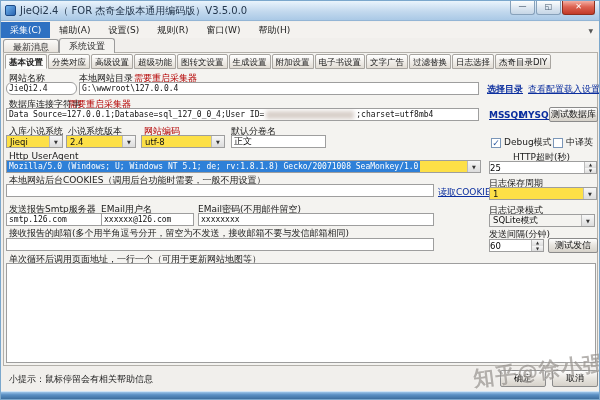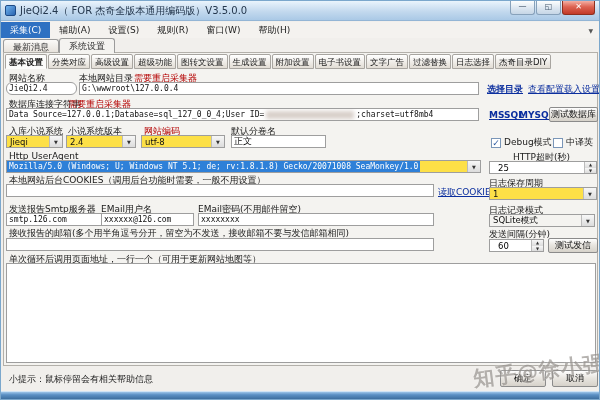--- a/index.html
+++ b/index.html
@@ -49,21 +49,21 @@
   .dbbox{display:flex;align-items:center;overflow:hidden;white-space:nowrap;}
   .redact{display:inline-block;width:88px;height:8px;background:#d8cfc9;
     filter:blur(2px);margin:0 2px;flex:none;}
   .dd{position:absolute;height:13px;background:#fde047;border:1px solid #9e9e9e;
     font-size:8.5px;color:#111;display:flex;align-items:center;padding-left:3px;cursor:pointer;}
   .dd .arrowbox{margin-left:auto;width:13px;height:100%;
     background:linear-gradient(#f7f7f7,#dcdcdc);border-left:1px solid #bbb;
     display:flex;align-items:center;justify-content:center;font-size:5px;color:#333;}
   .combo-sel{background:#2e80d8;color:#fff;font-family:"DejaVu Sans Mono",monospace;font-size:8px;}
   .spin{position:absolute;height:13px;background:#fff;border:1px solid #9e9e9e;
-    font-size:8.5px;display:flex;align-items:center;padding-left:8px;}
+    font-size:8.5px;display:flex;align-items:center;padding-left:0;}
   .spin .arrows{margin-left:auto;width:12px;height:100%;display:flex;flex-direction:column;
     border-left:1px solid #bbb;}
   .spin .arrows span{flex:1;font-size:4px;line-height:5px;text-align:center;
     background:linear-gradient(#f7f7f7,#dcdcdc);color:#333;cursor:pointer;}
   .btn{position:absolute;font-size:9px;color:#111;background:linear-gradient(#fefefe,#e9e6e1 45%,#d6d2ca);
     border:1px solid #8b8b8b;border-radius:2px;display:flex;align-items:center;
     justify-content:center;cursor:pointer;}
   .cb{position:absolute;display:flex;align-items:center;font-size:9px;color:#1a1a1a;cursor:pointer;}
   .cb .box{width:10px;height:10px;background:#fff;border:1px solid #7a96b8;margin-right:3px;
     display:flex;align-items:center;justify-content:center;font-size:9px;color:#2d5aa0;font-weight:bold;}

